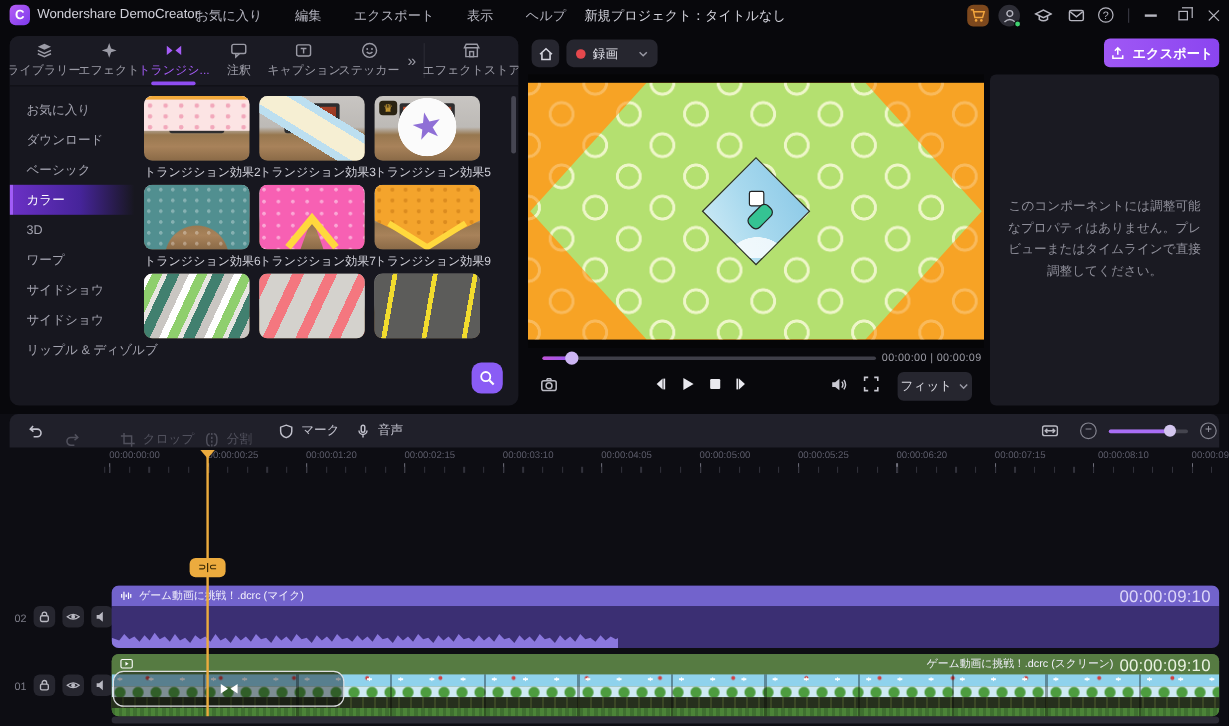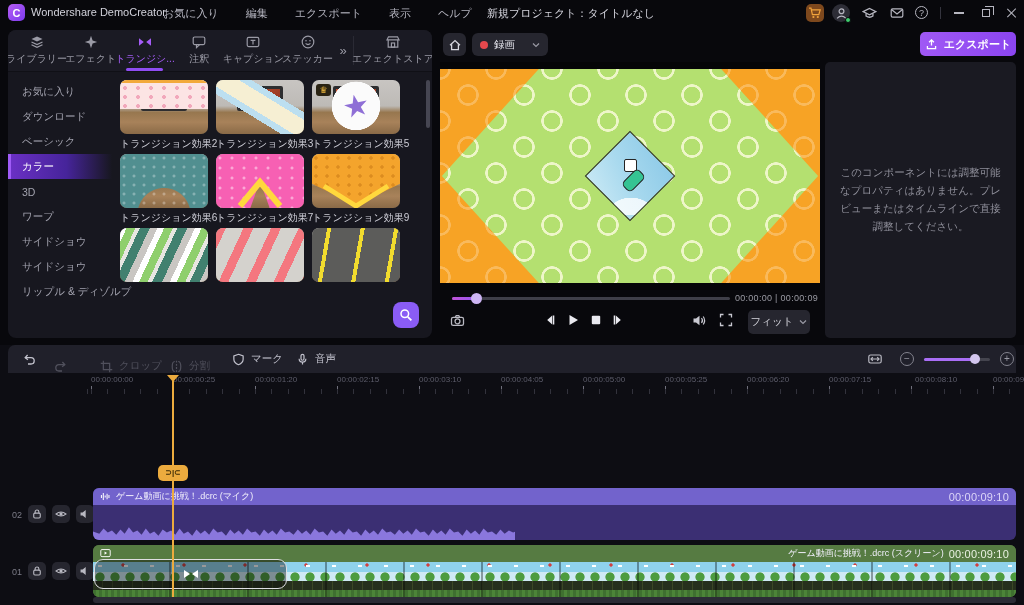--- a/index.html
+++ b/index.html
@@ -199,21 +199,21 @@
     background-position-x:6px; }
 
   .trk-id { position:absolute; left:12px; font-size:9px; color:#7c7c88; }
   .trk-btn { position:absolute; width:18px; height:18px; border-radius:5px; background:#26262f;
     color:#b9b9c2; display:flex; align-items:center; justify-content:center; cursor:pointer; }
   .clip { position:absolute; left:93px; right:8px; height:52px; border-radius:6px; overflow:hidden;
     cursor:pointer; }
   .clip-head { position:absolute; left:0; right:0; top:0; height:17px; display:flex; align-items:center;
     gap:5px; padding:0 7px; }
   .clip-head .cl { font-size:9px; color:#f2f0fc; flex:1; white-space:nowrap; overflow:hidden; }
-  .clip-head .cd { font-size:11px; letter-spacing:.2px; }
+  .clip-head .cd { font-size:14px; letter-spacing:.2px; }
   #clip-audio { top:143px; background:#3b2f73; }
   #clip-audio .clip-head { background:#7263cc; }
   #clip-audio .cd { color:#ddd6f8; }
   #wave { position:absolute; left:0; right:0; bottom:0; height:19px; }
   #clip-video { top:200px; background:#52713d;text-align:right; }
   #clip-video .clip-head { background:#567b42; }
   #clip-video .cd { color:#eaf2e2; }
   #strip-sky { position:absolute; left:0; right:0; top:17px; height:10px; background-color:#8fd2ec;
     background-image:radial-gradient(ellipse 4px 2px at 7px 4px,#fff 60%,transparent 61%),
       radial-gradient(circle 1.3px at 30px 3px,#d14040 1.3px,transparent 2px);

